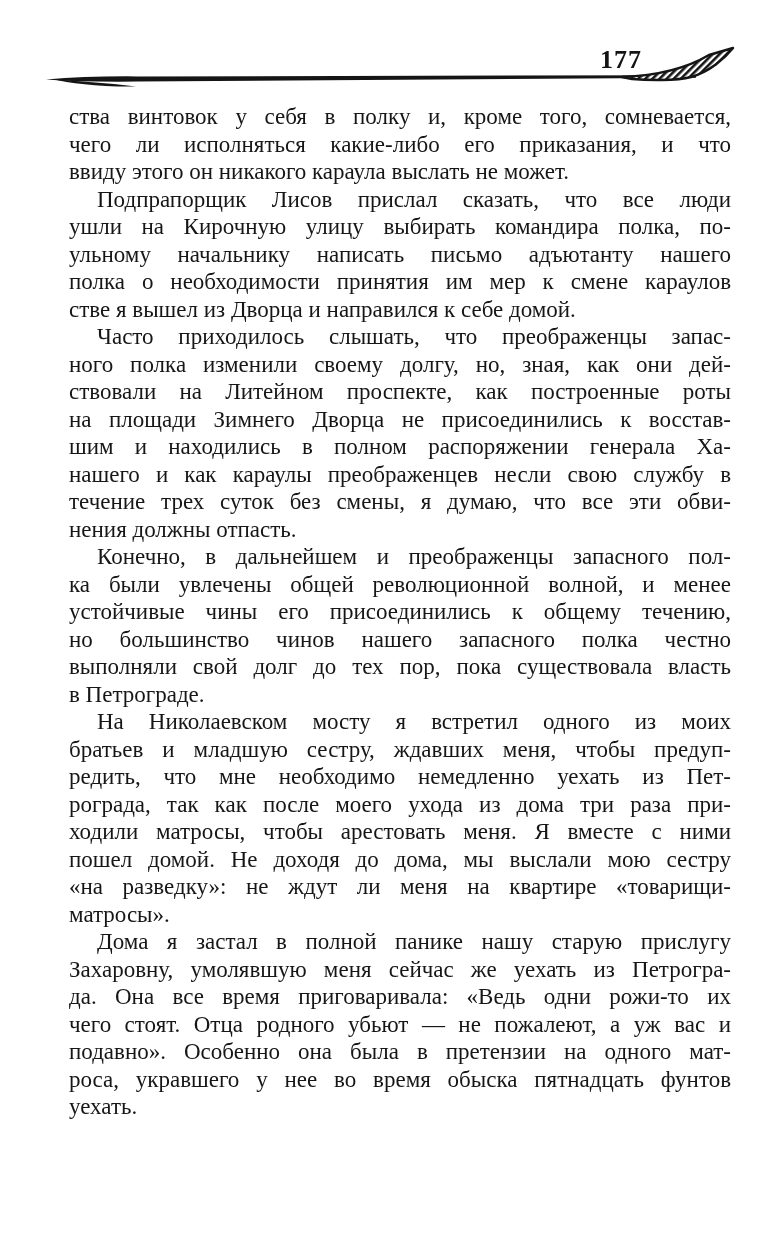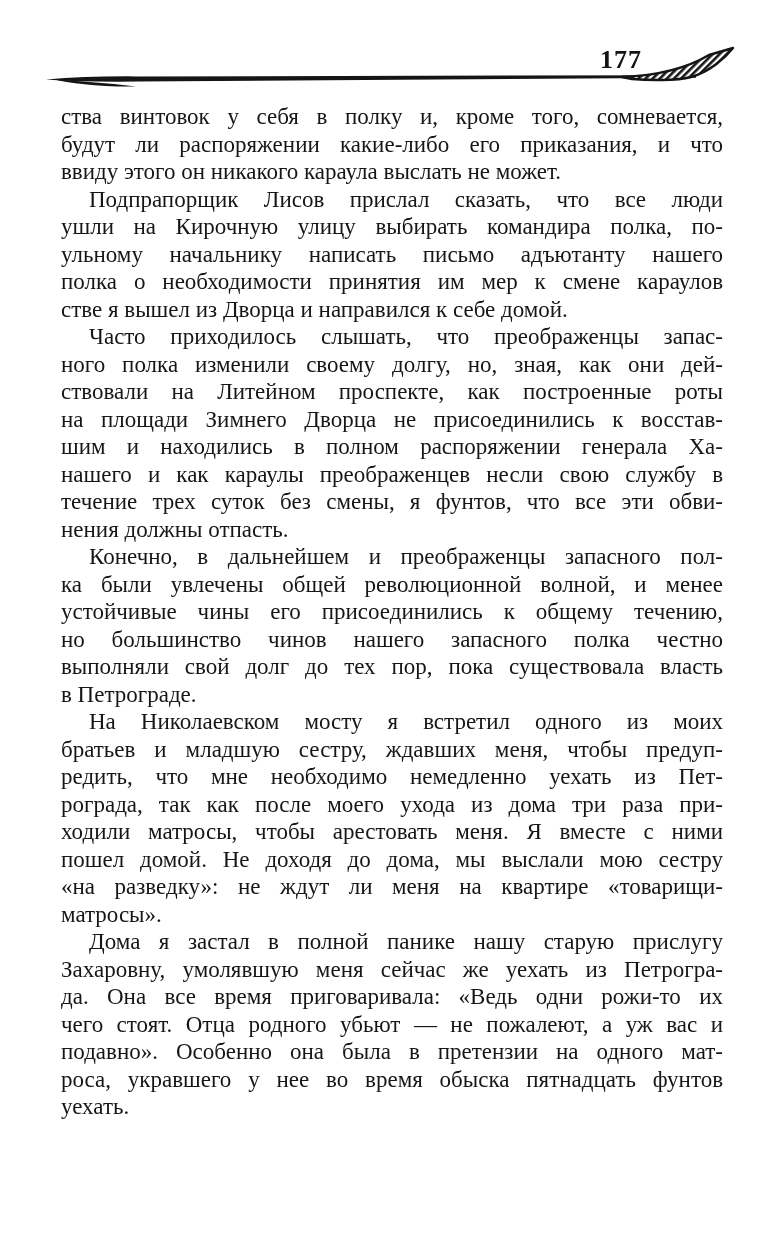--- a/index.html
+++ b/index.html
@@ -29,21 +29,21 @@
   }
   .ornament {
     position: absolute;
     left: 42px;
     top: 44px;
     width: 700px;
     height: 46px;
   }
   .text-block {
     position: absolute;
-    left: 61px;
+    left: 69px;
     top: 103px;
     width: 662px;
   }
   .para { margin: 0; padding: 0; }
   .line {
     font-size: 23px;
     line-height: 27.5px;
     text-align: justify;
     text-align-last: justify;
     color: #161616;
@@ -75,38 +75,38 @@
 
       <path d="M4 35.5 Q45 32 95 32.4 L640 31.2 L654 30.6 L654 33.8 L95 37.6 Q40 38.2 4 35.5 Z" fill="#151515"></path>
 
       <path d="M580 33 C 618 31.5, 646 23.5, 667 11 L691 4 C 683 14, 668 27.5, 649 33 C 634 37, 606 36.5, 590 35 Z" fill="url(#hatch)" stroke="#151515" stroke-width="2.5" stroke-linejoin="round"></path>
     </svg>
   </header>
 
   <main class="text-block">
       <div class="para">
         <div class="line">ства винтовок у себя в полку и, кроме того, сомневается,</div>
-        <div class="line">будут ли распоряжении какие-либо его приказания, и что</div>
+        <div class="line">чего ли исполняться какие-либо его приказания, и что</div>
         <div class="line para-end">ввиду этого он никакого караула выслать не может.</div>
       </div>
       <div class="para">
         <div class="line first-indent">Подпрапорщик Лисов прислал сказать, что все люди</div>
         <div class="line">ушли на Кирочную улицу выбирать командира полка, по-</div>
         <div class="line">ульному начальнику написать письмо адъютанту нашего</div>
         <div class="line">полка о необходимости принятия им мер к смене караулов</div>
         <div class="line para-end">стве я вышел из Дворца и направился к себе домой.</div>
       </div>
       <div class="para">
         <div class="line first-indent">Часто приходилось слышать, что преображенцы запас-</div>
         <div class="line">ного полка изменили своему долгу, но, зная, как они дей-</div>
         <div class="line">ствовали на Литейном проспекте, как построенные роты</div>
         <div class="line">на площади Зимнего Дворца не присоединились к восстав-</div>
         <div class="line">шим и находились в полном распоряжении генерала Ха-</div>
         <div class="line">нашего и как караулы преображенцев несли свою службу в</div>
-        <div class="line">течение трех суток без смены, я фунтов, что все эти обви-</div>
+        <div class="line">течение трех суток без смены, я думаю, что все эти обви-</div>
         <div class="line para-end">нения должны отпасть.</div>
       </div>
       <div class="para">
         <div class="line first-indent">Конечно, в дальнейшем и преображенцы запасного пол-</div>
         <div class="line">ка были увлечены общей революционной волной, и менее</div>
         <div class="line">устойчивые чины его присоединились к общему течению,</div>
         <div class="line">но большинство чинов нашего запасного полка честно</div>
         <div class="line">выполняли свой долг до тех пор, пока существовала власть</div>
         <div class="line para-end">в Петрограде.</div>
       </div>

